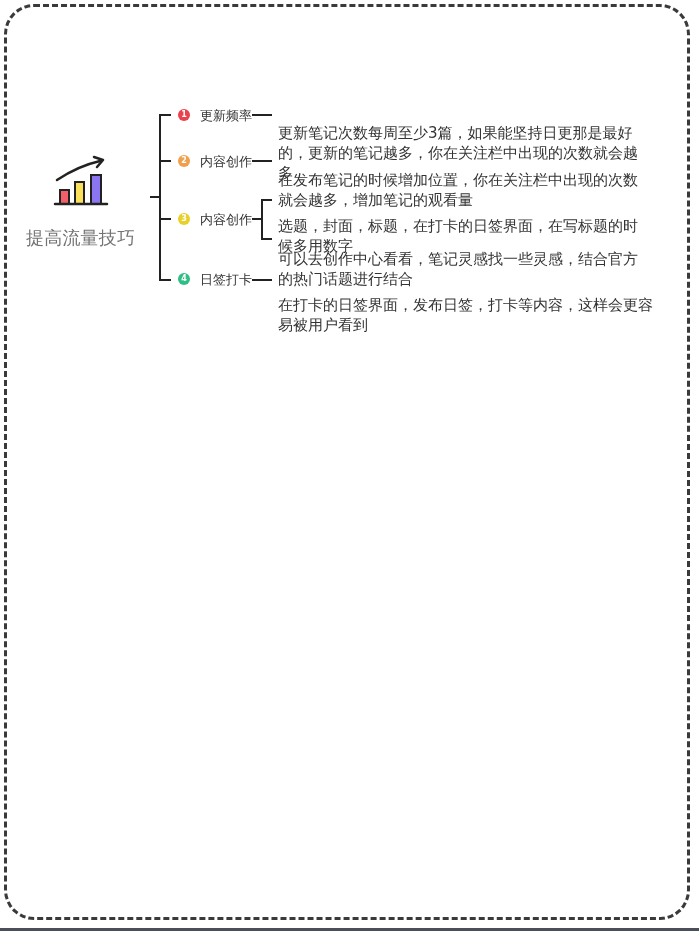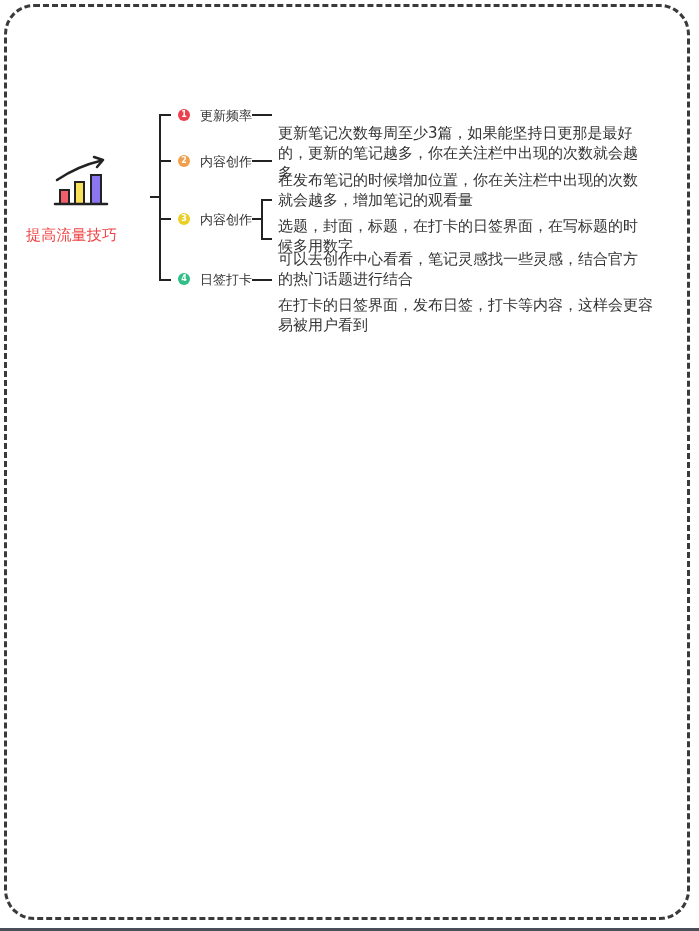--- a/index.html
+++ b/index.html
@@ -13,22 +13,22 @@
     position: absolute; left: 4px; top: 4px; width: 686px; height: 916px;
     border: 3px dashed #3a3a3a; border-radius: 30px; box-sizing: border-box;
   }
   .bottom-strip {
     position: absolute; left: 0; top: 928px; width: 699px; height: 3px;
     background: #4a4e58;
   }
   .abs { position: absolute; }
   .line { position: absolute; background: #222222; }
   .root-title {
-    position: absolute; left: 26px; top: 226px; font-size: 15px;
-    color: #ef4444; white-space: nowrap; letter-spacing: 0.2px;
+    position: absolute; left: 26px; top: 226px; font-size: 18px;
+    color: #737373; white-space: nowrap; letter-spacing: 0.2px;
   }
   .badge {
     position: absolute; width: 12px; height: 12px; border-radius: 50%;
     color: #fff; font-size: 8px; font-weight: bold; line-height: 12px;
     text-align: center;
   }
   .branch-label {
     position: absolute; font-size: 13px; color: #333; white-space: nowrap;
   }
   .desc {

